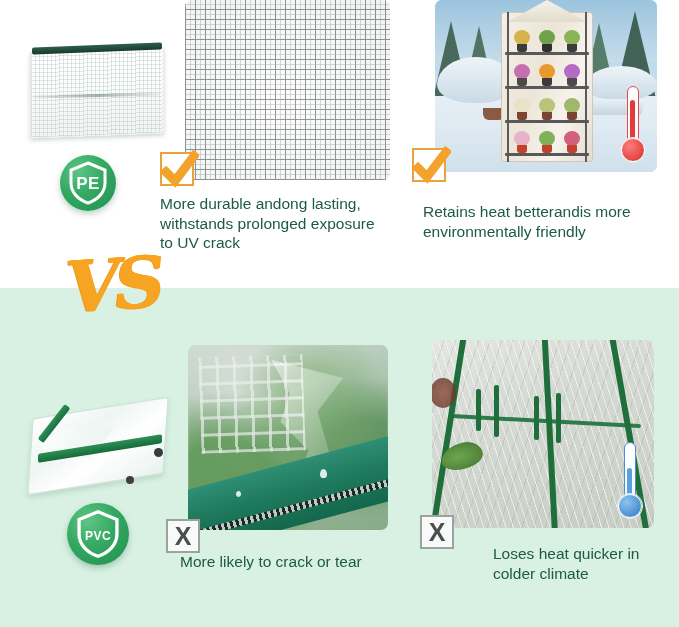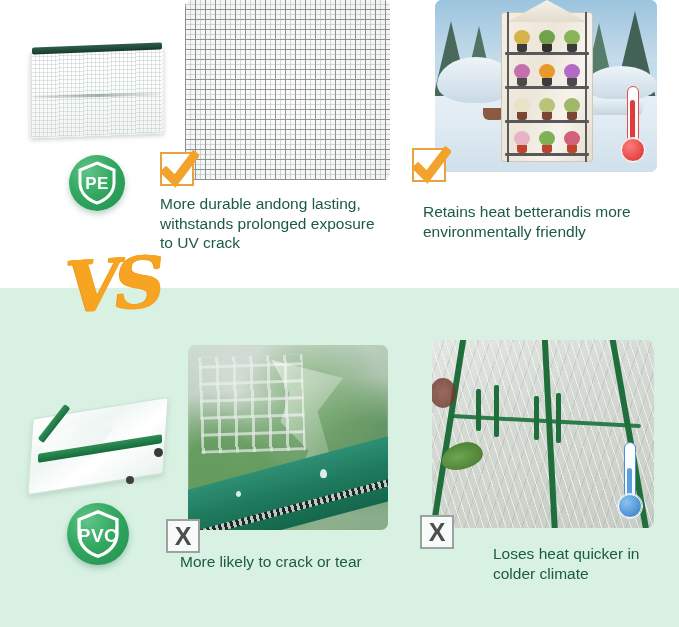--- a/index.html
+++ b/index.html
@@ -193,25 +193,25 @@
   .badge{position:absolute;width:56px;height:56px;border-radius:50%;
     background:radial-gradient(circle at 34% 28%,#5fc486 0%,#33a861 45%,#1f8f4d 100%);
     box-shadow:0 3px 6px rgba(60,120,90,.35);}
   .badge .shield{position:absolute;left:50%;top:50%;transform:translate(-50%,-50%);
     width:40px;height:44px;}
   .badge .shield svg{display:block;}
   .badge .btxt{position:absolute;left:0;top:0;width:100%;height:100%;
     display:flex;align-items:center;justify-content:center;
     color:#ffffff;font-weight:700;font-family:"Liberation Sans", sans-serif;
     letter-spacing:.5px;}
-  .badge-pe{left:69px;top:155px;}
+  .badge-pe{left:60px;top:155px;}
   .badge-pe .btxt{font-size:17px;padding-top:1px;}
   .badge-pvc{left:67px;top:503px;width:62px;height:62px;}
   .badge-pvc .shield{width:45px;height:49px;}
-  .badge-pvc .btxt{font-size:19px;padding-top:2px;}
+  .badge-pvc .btxt{font-size:12px;padding-top:2px;}
 
   
   .tick{position:absolute;width:30px;height:30px;border:2px solid #e8a33c;background:#ffffff;}
   .tick svg{position:absolute;left:-3px;top:-8px;}
   .tick-1{left:160px;top:152px;}
   .tick-2{left:412px;top:148px;}
   .cross{position:absolute;width:30px;height:30px;border:2px solid #9aa3a0;background:#f7faf8;
     display:flex;align-items:center;justify-content:center;
     color:#4a4f4d;font-size:25px;font-weight:700;font-family:"Liberation Sans", sans-serif;
     line-height:1;}

